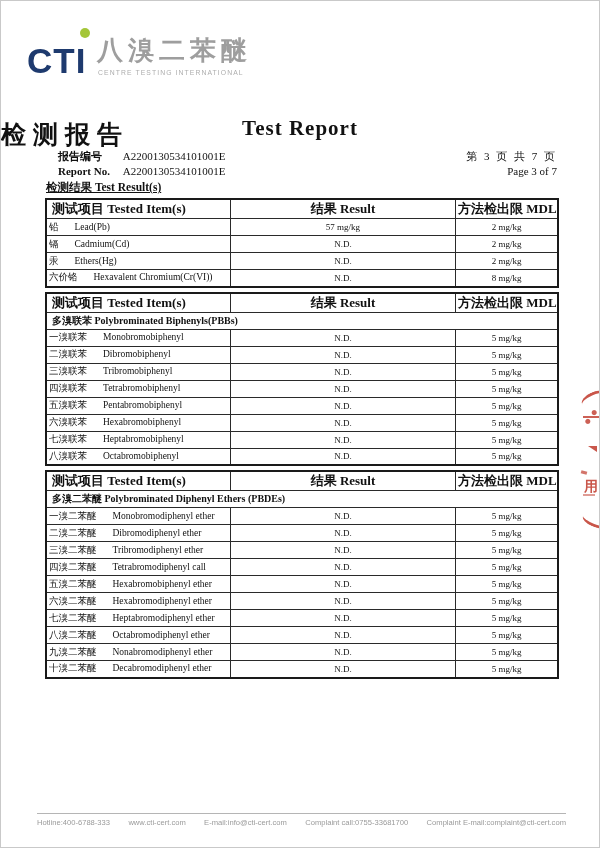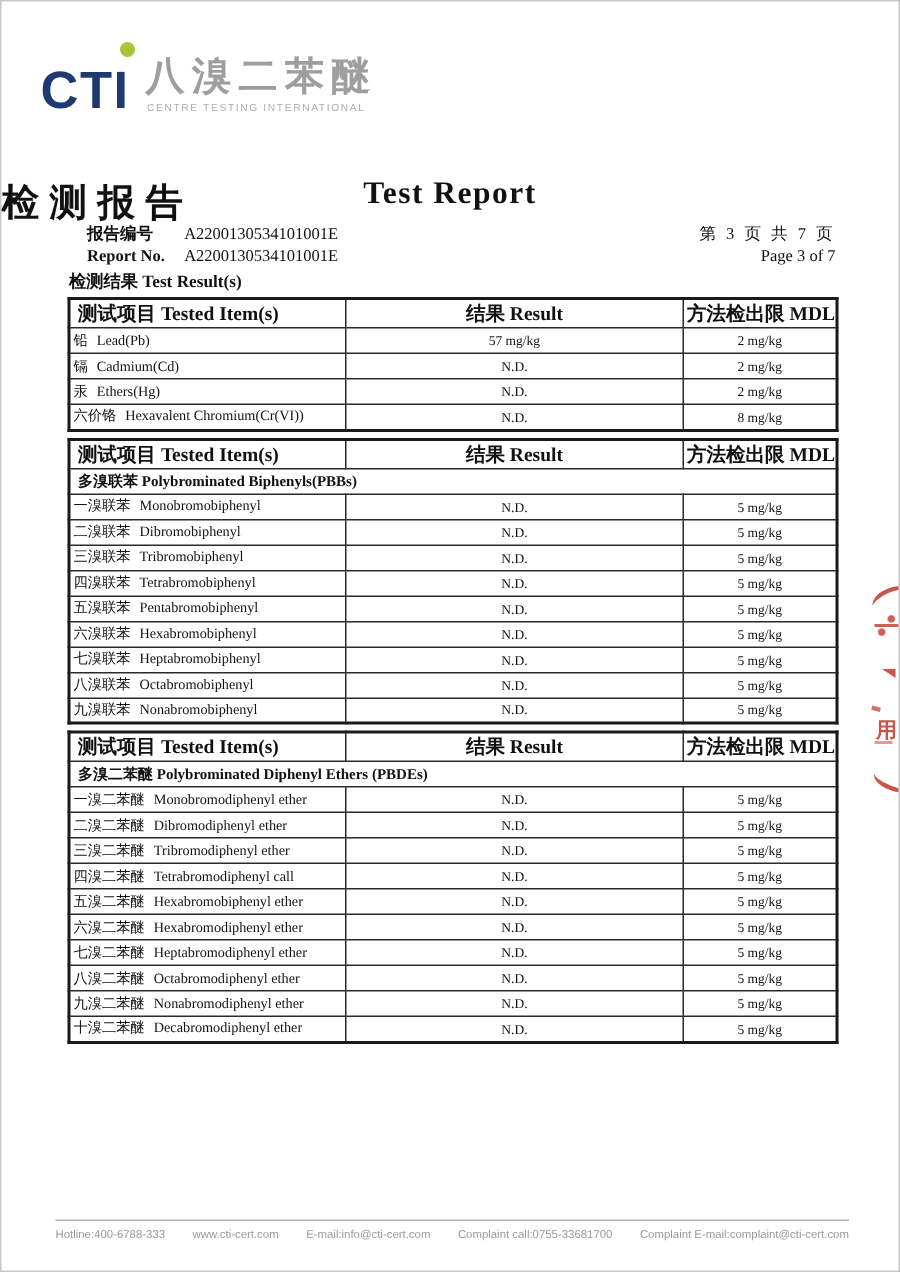--- a/index.html
+++ b/index.html
@@ -41,41 +41,41 @@
   
   .meta{position:absolute;top:148px;left:45px;right:40px;font-size:11px;}
   .meta-left{position:absolute;left:12px;top:0;}
   .meta-row{height:15px;line-height:15px;white-space:nowrap;}
   .meta-label{font-weight:bold;display:inline-block;min-width:58px;}
   .meta-value{display:inline-block;margin-left:4px;}
   .meta-right{position:absolute;right:2px;top:0;text-align:right;}
   .page-zh{height:15px;line-height:15px;letter-spacing:2px;}
   .page-en{height:15px;line-height:15px;font-weight:normal;}
   .results-heading{
-    position:absolute;top:179px;left:45px;font-size:11.5px;font-weight:bold;
+    position:absolute;top:179px;left:45px;font-size:11.5px;font-weight:bold;text-decoration:underline;
   }
   
   .doc-body{position:absolute;top:197px;left:44px;width:514px;}
   table.report{
     width:100%;border-collapse:collapse;table-layout:fixed;
     border:2px solid #1a1a1a;margin-bottom:4px;
   }
   table.report th, table.report td{
     border:1px solid #2a2a2a;overflow:hidden;white-space:nowrap;
     padding:0 2px;
   }
   col.c1{width:36%;} col.c2{width:44%;} col.c3{width:20%;}
   tr.hdr{height:18px;}
   tr.hdr th{font-size:13px;font-weight:bold;text-align:center;}
   tr.hdr th.first{text-align:left;padding-left:5px;}
   tr.grp{height:17px;}
   tr.grp td{font-size:10px;font-weight:bold;text-align:left;padding-left:5px;}
   tr.t-row{height:17px;}
   td.item{font-size:9.5px;text-align:left;padding-left:5px;}
-  td.item .en{margin-left:6px;}
+  td.item .en{margin-left:16px;}
   td.result,td.mdl{font-size:9px;text-align:center;}
   
   .stamp{position:absolute;right:0;top:385px;width:22px;height:145px;color:#c0392b;}
   .stamp-arc-top{
     position:absolute;right:-8px;top:6px;width:26px;height:12px;
     border-top:3px solid #c0392b;border-radius:50%;transform:rotate(-24deg);opacity:.85;
   }
   .stamp-blob1{
     position:absolute;right:0px;top:20px;width:16px;height:22px;opacity:.8;
     background:
@@ -232,25 +232,20 @@
         <tr class="t-row">
           <td class="item"><span class="zh">七溴联苯</span><span class="en">Heptabromobiphenyl</span></td>
           <td class="result">N.D.</td>
           <td class="mdl">5 mg/kg</td>
         </tr>
         <tr class="t-row">
           <td class="item"><span class="zh">八溴联苯</span><span class="en">Octabromobiphenyl</span></td>
           <td class="result">N.D.</td>
           <td class="mdl">5 mg/kg</td>
         </tr>
-        <tr class="t-row">
-          <td class="item"><span class="zh">九溴联苯</span><span class="en">Nonabromobiphenyl</span></td>
-          <td class="result">N.D.</td>
-          <td class="mdl">5 mg/kg</td>
-        </tr>
       </tbody>
   </table>
   <table class="report">
     <colgroup>
         <col class="c1">
         <col class="c2">
         <col class="c3">
       </colgroup>
     <thead>
         <tr class="hdr">

